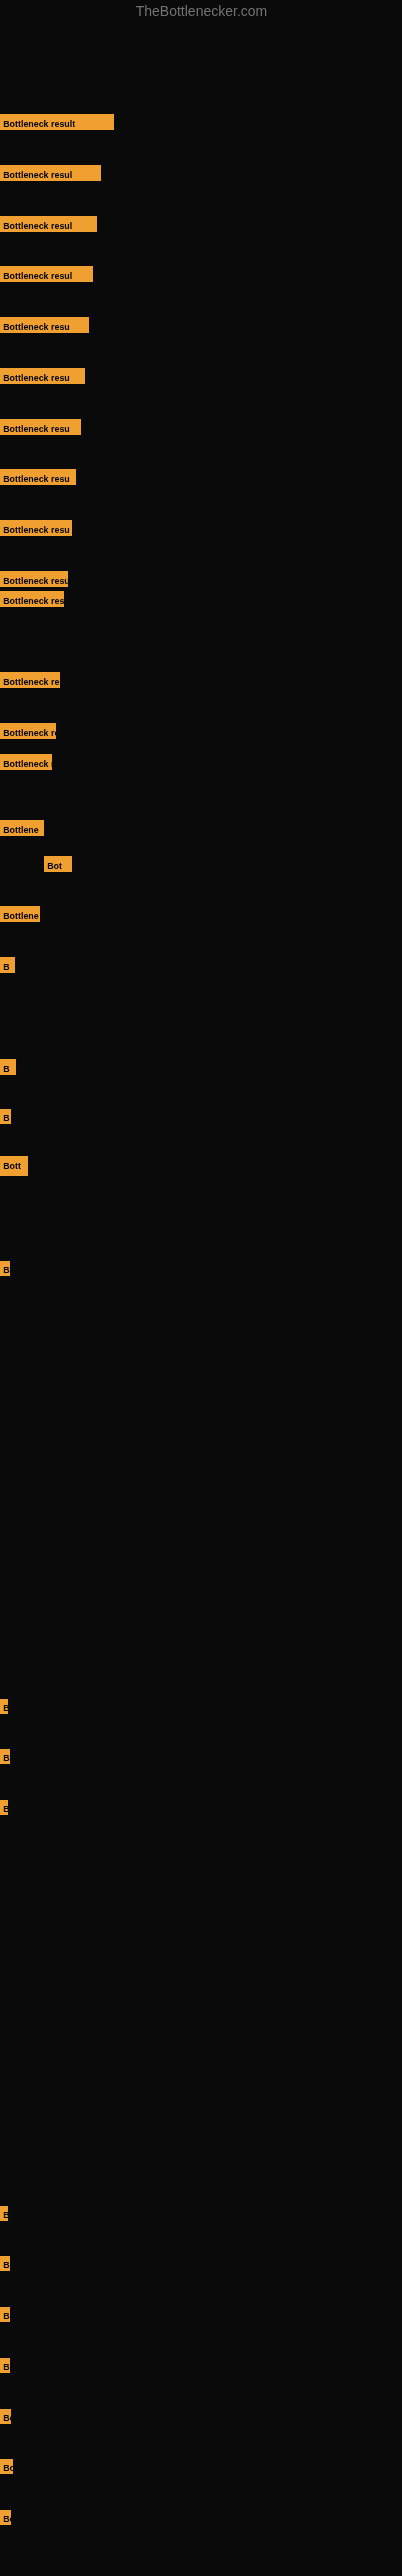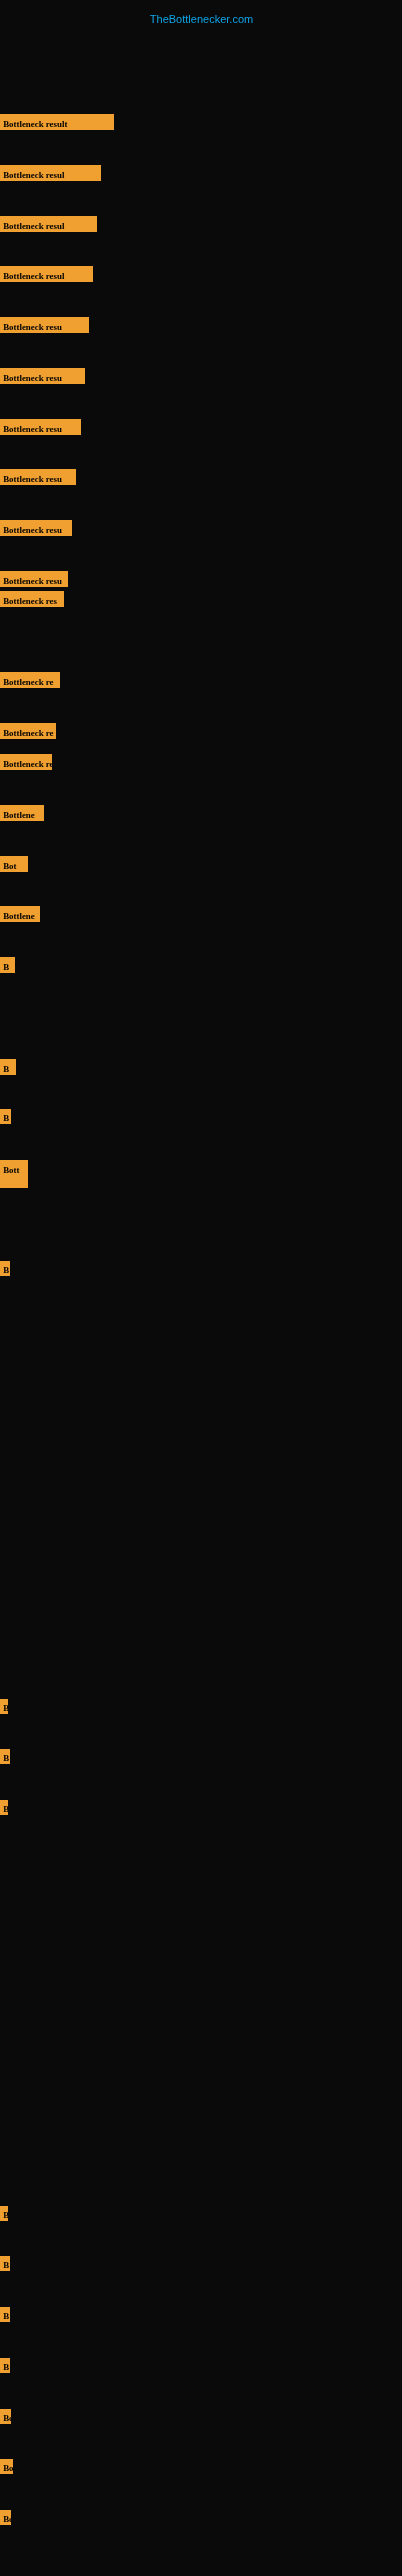--- a/index.html
+++ b/index.html
@@ -11,32 +11,31 @@
     body {
       background-color: #0a0a0a;
       width: 403px;
       min-height: 2576px;
       font-family: Arial, sans-serif;
       position: relative;
     }
 
     .site-title {
       text-align: center;
-      color: #0ea5e9;
-      font-size: 11px;
-      padding: 13px 0;
+      color: #737373;
+      font-size: 14px;
+      padding: 3px 0;
       font-weight: normal;
     }
 
     .bar-container {
       position: absolute;
       left: 0;
       display: flex;
-      align-items: flex-start;
-      font-family: Liberation Serif, serif;
+      align-items: flex-end;
     }
 
     .bar-label {
       background-color: #f0a030;
       color: #000;
       font-size: 8.9px;
       font-weight: bold;
       padding: 1.6px 3.2px;
       white-space: nowrap;
       overflow: hidden;
@@ -86,37 +85,37 @@
     </div>
     <div class="bar-container" style="top: 723px; height: 16px;">
       <div class="bar-label" style="width: 56px; height: 16px; line-height: 16px;">Bottleneck re</div>
     </div>
     <div class="bar-container" style="top: 754px; height: 16px;">
       <div class="bar-label" style="width: 52px; height: 16px; line-height: 16px;">Bottleneck re</div>
     </div>
     <div class="bar-container" style="top: 805px; height: 31px;">
       <div class="bar-label" style="width: 44px; height: 16px; line-height: 16px;">Bottlene</div>
     </div>
-    <div class="bar-container" style="top: 856px; height: 16px;">
+    <div class="bar-container" style="top: 856px; height: 16px; padding-left: 44px;">
       <div class="bar-label" style="width: 28px; height: 16px; line-height: 16px;">Bot</div>
     </div>
     <div class="bar-container" style="top: 906px; height: 16px;">
       <div class="bar-label" style="width: 40px; height: 16px; line-height: 16px;">Bottlene</div>
     </div>
     <div class="bar-container" style="top: 957px; height: 16px;">
       <div class="bar-label" style="width: 14.5px; height: 16px; line-height: 16px;">B</div>
     </div>
     <div class="bar-container" style="top: 1059px; height: 16px;">
       <div class="bar-label" style="width: 16px; height: 16px; line-height: 16px;">B</div>
     </div>
     <div class="bar-container" style="top: 1109px; height: 14.5px;">
       <div class="bar-label" style="width: 11.3px; height: 14.5px; line-height: 14.5px;">B</div>
     </div>
     <div class="bar-container" style="top: 1160px; height: 16px;">
-      <div class="bar-label" style="width: 28px; height: 28px; line-height: 16px;">Bott</div>
+      <div class="bar-label" style="width: 28px; height: 20px; line-height: 16px;">Bott</div>
     </div>
     <div class="bar-container" style="top: 1261px; height: 14.5px;">
       <div class="bar-label" style="width: 9.7px; height: 14.5px; line-height: 14.5px;">B</div>
     </div>
     <div class="bar-container" style="top: 1699px; height: 14.5px;">
       <div class="bar-label" style="width: 8px; height: 14.5px; line-height: 14.5px;">B</div>
     </div>
     <div class="bar-container" style="top: 1749px; height: 14.5px;">
       <div class="bar-label" style="width: 9.7px; height: 14.5px; line-height: 14.5px;">B</div>
     </div>

